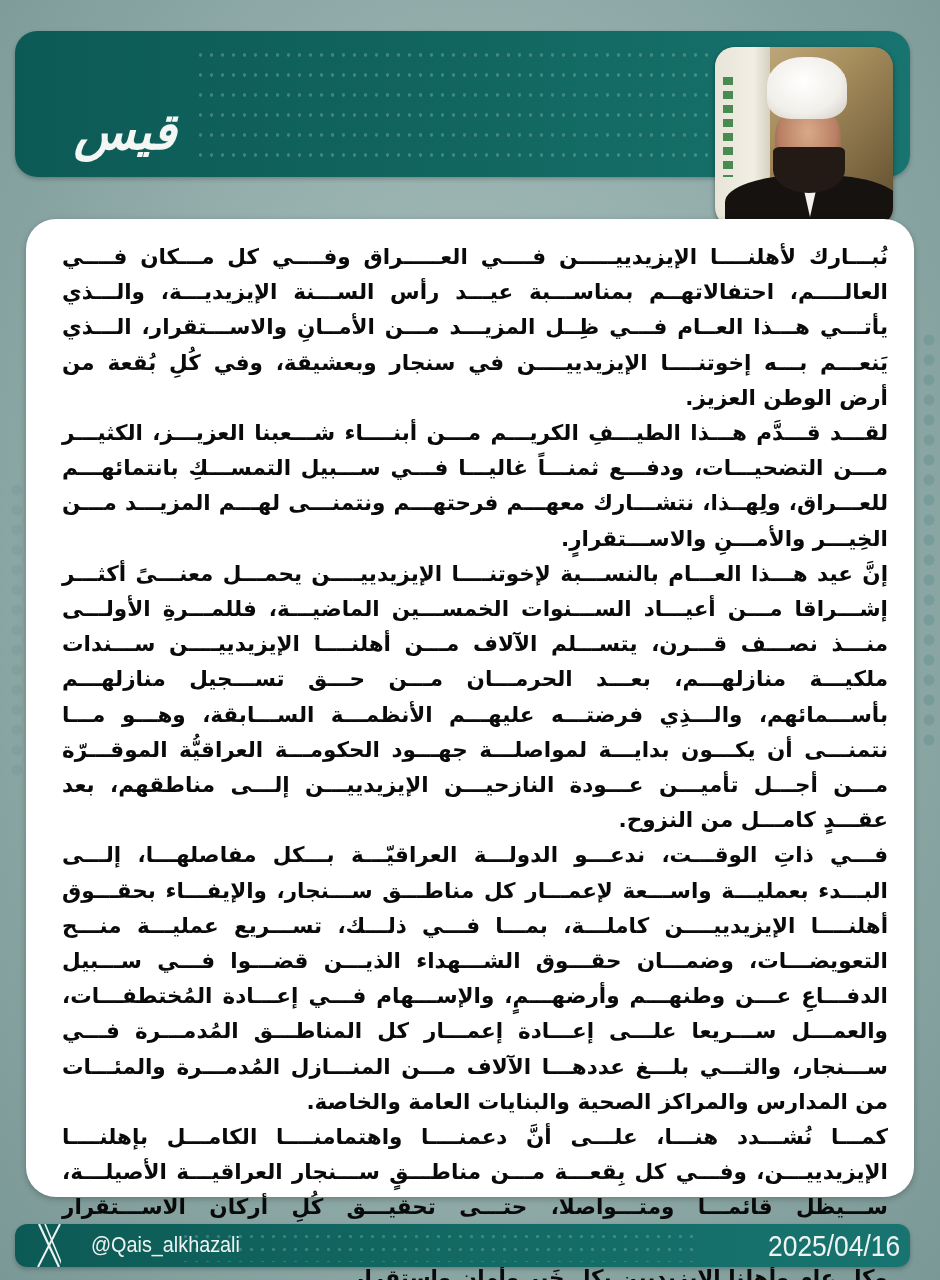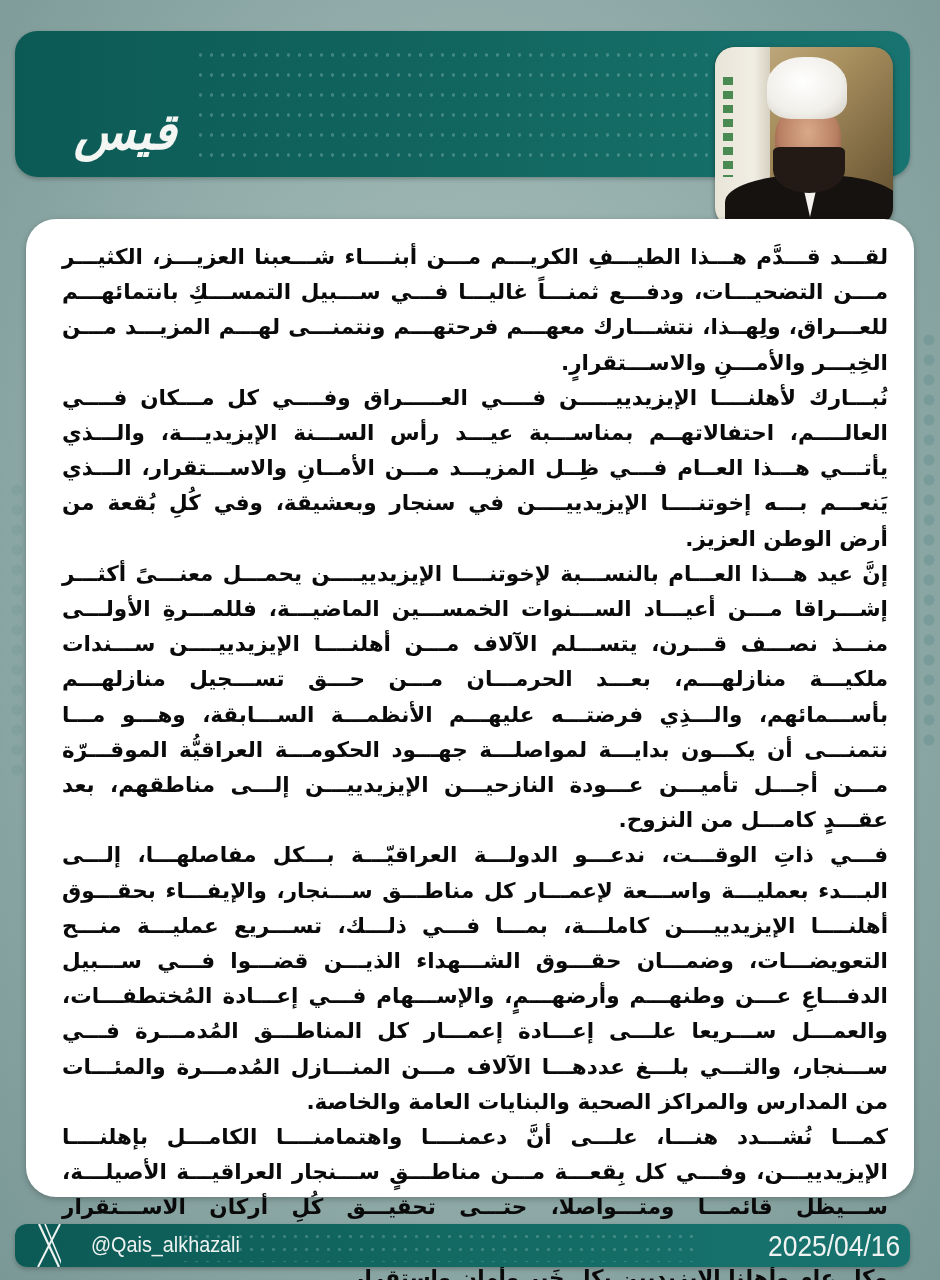--- a/index.html
+++ b/index.html
@@ -137,22 +137,22 @@
     <div class="robe"></div>
     <div class="collar"></div>
     <div class="face"></div>
     <div class="beard"></div>
     <div class="turban"></div>
   </div>
 </div>
 
 <div class="card">
   <div class="card-text">
+    <p>نُبـــارك لأهلنــــا الإيزيدييـــــن فــــي العـــــراق وفــــي كل مـــكان فــــي العالــــم، احتفالاتهــم بمناســـبة عيـــد رأس الســـنة الإيزيديـــة، والـــذي يأتـــي هـــذا العــام فـــي ظِــل المزيـــد مـــن الأمــانِ والاســـتقرار، الـــذي يَنعـــم بـــه إخوتنــــا الإيزيدييــــن في سنجار وبعشيقة، وفي كُلِ بُقعة من أرض الوطن العزيز.</p>
     <p>لقـــد قـــدَّم هـــذا الطيـــفِ الكريـــم مـــن أبنــــاء شـــعبنا العزيـــز، الكثيـــر مـــن التضحيـــات، ودفـــع ثمنـــاً غاليـــا فـــي ســـبيل التمســـكِ بانتمائهـــم للعـــراق، ولِهــذا، نتشـــارك معهـــم فرحتهـــم ونتمنـــى لهـــم المزيـــد مـــن الخِيـــر والأمـــنِ والاســـتقرارٍ.</p>
-    <p>نُبـــارك لأهلنــــا الإيزيدييـــــن فــــي العـــــراق وفــــي كل مـــكان فــــي العالــــم، احتفالاتهــم بمناســـبة عيـــد رأس الســـنة الإيزيديـــة، والـــذي يأتـــي هـــذا العــام فـــي ظِــل المزيـــد مـــن الأمــانِ والاســـتقرار، الـــذي يَنعـــم بـــه إخوتنــــا الإيزيدييــــن في سنجار وبعشيقة، وفي كُلِ بُقعة من أرض الوطن العزيز.</p>
     <p>إنَّ عيد هـــذا العـــام بالنســـبة لإخوتنــــا الإيزيدييــــن يحمـــل معنـــىً أكثـــر إشـــراقا مـــن أعيـــاد الســـنوات الخمســـين الماضيـــة، فللمـــرةِ الأولـــى منـــذ نصـــف قـــرن، يتســـلم الآلاف مـــن أهلنــــا الإيزيدييــــن ســـندات ملكيـــة منازلهـــم، بعـــد الحرمـــان مـــن حـــق تســـجيل منازلهـــم بأســـمائهم، والـــذِي فرضتـــه عليهـــم الأنظمـــة الســـابقة، وهـــو مـــا نتمنـــى أن يكـــون بدايـــة لمواصلـــة جهـــود الحكومـــة العراقيُّة الموقـــرّة مـــن أجـــل تأميـــن عـــودة النازحيـــن الإيزيدييـــن إلـــى مناطقهم، بعد عقـــدٍ كامـــل من النزوح.</p>
     <p>فـــي ذاتِ الوقـــت، ندعـــو الدولـــة العراقيّـــة بـــكل مفاصلهـــا، إلـــى البـــدء بعمليـــة واســـعة لإعمـــار كل مناطـــق ســـنجار، والإيفـــاء بحقـــوق أهلنــــا الإيزيدييــــن كاملـــة، بمـــا فـــي ذلـــك، تســـريع عمليـــة منـــح التعويضـــات، وضمـــان حقـــوق الشـــهداء الذيـــن قضـــوا فـــي ســـبيل الدفـــاعِ عـــن وطنهـــم وأرضهـــمٍ، والإســـهام فـــي إعـــادة المُختطفـــات، والعمـــل ســـريعا علـــى إعـــادة إعمـــار كل المناطـــق المُدمـــرة فـــي ســـنجار، والتـــي بلـــغ عددهـــا الآلاف مـــن المنـــازل المُدمـــرة والمئـــات من المدارس والمراكز الصحية والبنايات العامة والخاصة.</p>
     <p>كمـــا نُشـــدد هنـــا، علـــى أنَّ دعمنــــا واهتمامنــــا الكامـــل بإهلنــــا الإيزيدييـــن، وفـــي كل بِقعـــة مـــن مناطـــقٍ ســـنجار العراقيـــة الأصيلـــة، ســـيظل قائمـــا ومتـــواصلا، حتـــى تحقيـــق كُلِ أركان الاســـتقرار والازدهـــار لأهلنــــا فـــي هـــذا الجزِء من الوطـــــن العراقـــــيّ الكبيـــر.</p>
     <p>وكل عام وأهلنا الإيزيديين بكل خَير وأمان واستقرار.</p>
   </div>
 </div>
 
 <div class="footer-bar">
   <div class="footer-dots"></div>
   <svg class="x-icon" viewBox="0 0 24 43">

